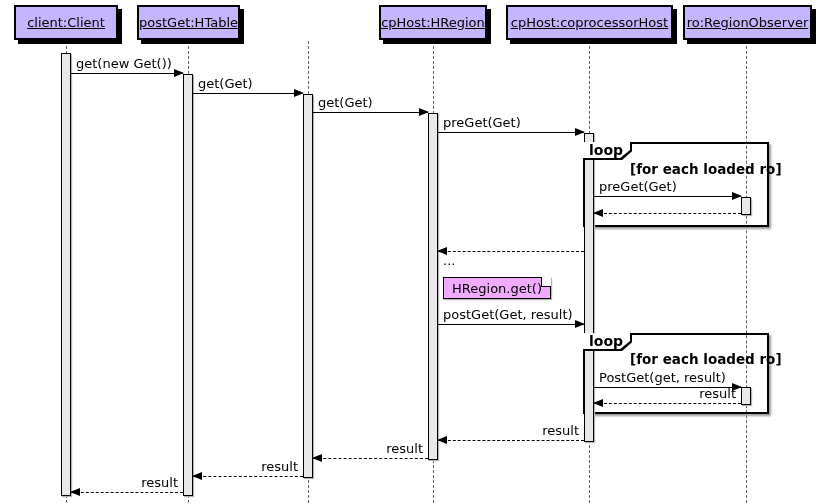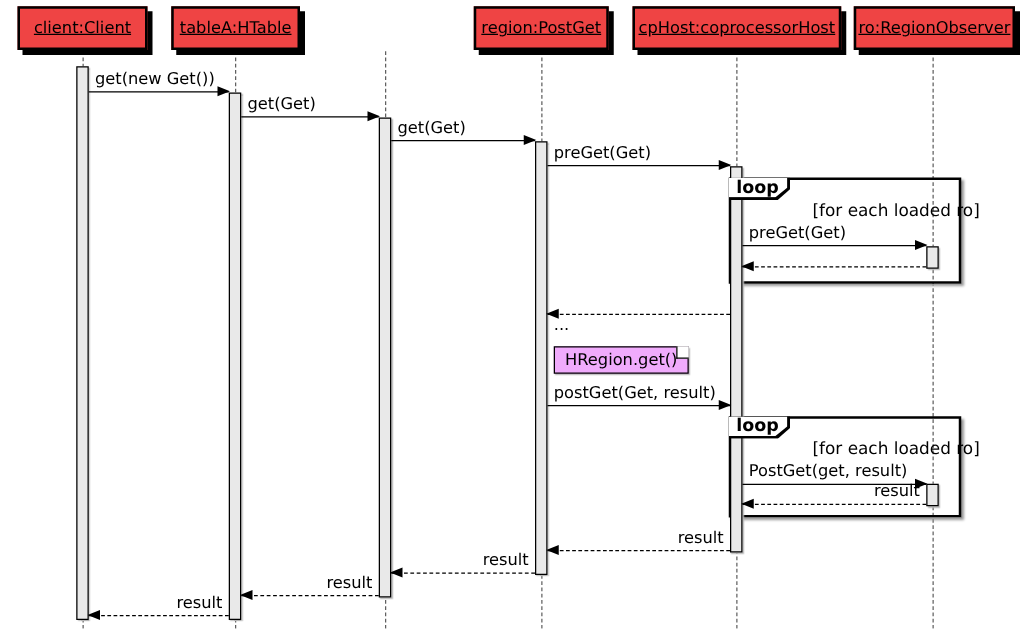--- a/index.html
+++ b/index.html
@@ -8,25 +8,25 @@
     font-family:"DejaVu Sans","Liberation Sans",sans-serif; font-size:13px; color:#000;
     overflow:hidden;
   }
   
   .lifeline { position:absolute; top:41px; bottom:0; width:0; border-left:1px dashed #606060; }
   
   .loopframe { position:absolute; border:2px solid #000; background:transparent; box-sizing:border-box; box-shadow:2px 2px 2px #9a9a9a; }
   .ltab { position:absolute; background:#000; clip-path:polygon(0 0,100% 0,100% 52%,80% 100%,0 100%); }
   .ltab-in { position:absolute; left:0; top:0; background:#fff; clip-path:polygon(0 0,100% 0,100% 50%,79% 100%,0 100%); }
   .ltab-label { position:absolute; left:6px; top:0px; font-weight:bold; font-size:14px; }
-  .guard { position:absolute; font-weight:normal; font-size:13.5px; white-space:nowrap;margin-left:20px; }
+  .guard { position:absolute; font-weight:bold; font-size:13.5px; white-space:nowrap; }
   
   .bar { position:absolute; width:10px; background:#E9E9E9; border:1px solid #000; box-sizing:border-box; box-shadow:1px 1px 1px #b5b5b5; }
   
-  .pbox { position:absolute; top:5px; height:35px; background:#ef4444; border:2px solid #000; box-sizing:border-box;
+  .pbox { position:absolute; top:5px; height:35px; background:#c4b5fd; border:2px solid #000; box-sizing:border-box;
           box-shadow:4px 4px 0 #000; display:flex; align-items:center; justify-content:center; }
   .pbox span { text-decoration:underline; white-space:nowrap; font-size:13px; }
   
   .message { position:absolute; height:0; }
   .mline { position:absolute; left:0; right:0; top:-1px; border-top:1.5px solid #000; }
   .mline.dash { border-top-style:dashed; border-top-width:1.4px; }
   .mlabel { position:absolute; left:5px; bottom:3px; white-space:nowrap; }
   .mlabel-r { position:absolute; right:5px; bottom:3px; white-space:nowrap; }
   .ahead { position:absolute; width:0; height:0; top:-5px; }
   .ahead.right { right:-1px; border-left:10px solid #000; border-top:4px solid transparent; border-bottom:4px solid transparent; }
@@ -70,24 +70,24 @@
     <span class="ltab-label">loop</span>
   </div>
 
   <span class="guard" style="left:630px;top:161px">[for each loaded ro]</span>
   <span class="guard" style="left:630px;top:351px">[for each loaded ro]</span>
 
   <div class="pbox" style="left:14px;width:104px">
       <span>client:Client</span>
     </div>
   <div class="pbox" style="left:137px;width:103px">
-      <span>tableA:HTable</span>
+      <span>postGet:HTable</span>
     </div>
   <div class="pbox" style="left:379px;width:108px">
-      <span>region:PostGet</span>
+      <span>cpHost:HRegion</span>
     </div>
   <div class="pbox" style="left:506px;width:167px">
       <span>cpHost:coprocessorHost</span>
     </div>
   <div class="pbox" style="left:683px;width:129px">
       <span>ro:RegionObserver</span>
     </div>
 
   <div class="message" style="left:71px;top:74px;width:112px">
     <span class="mlabel">get(new Get())</span>

